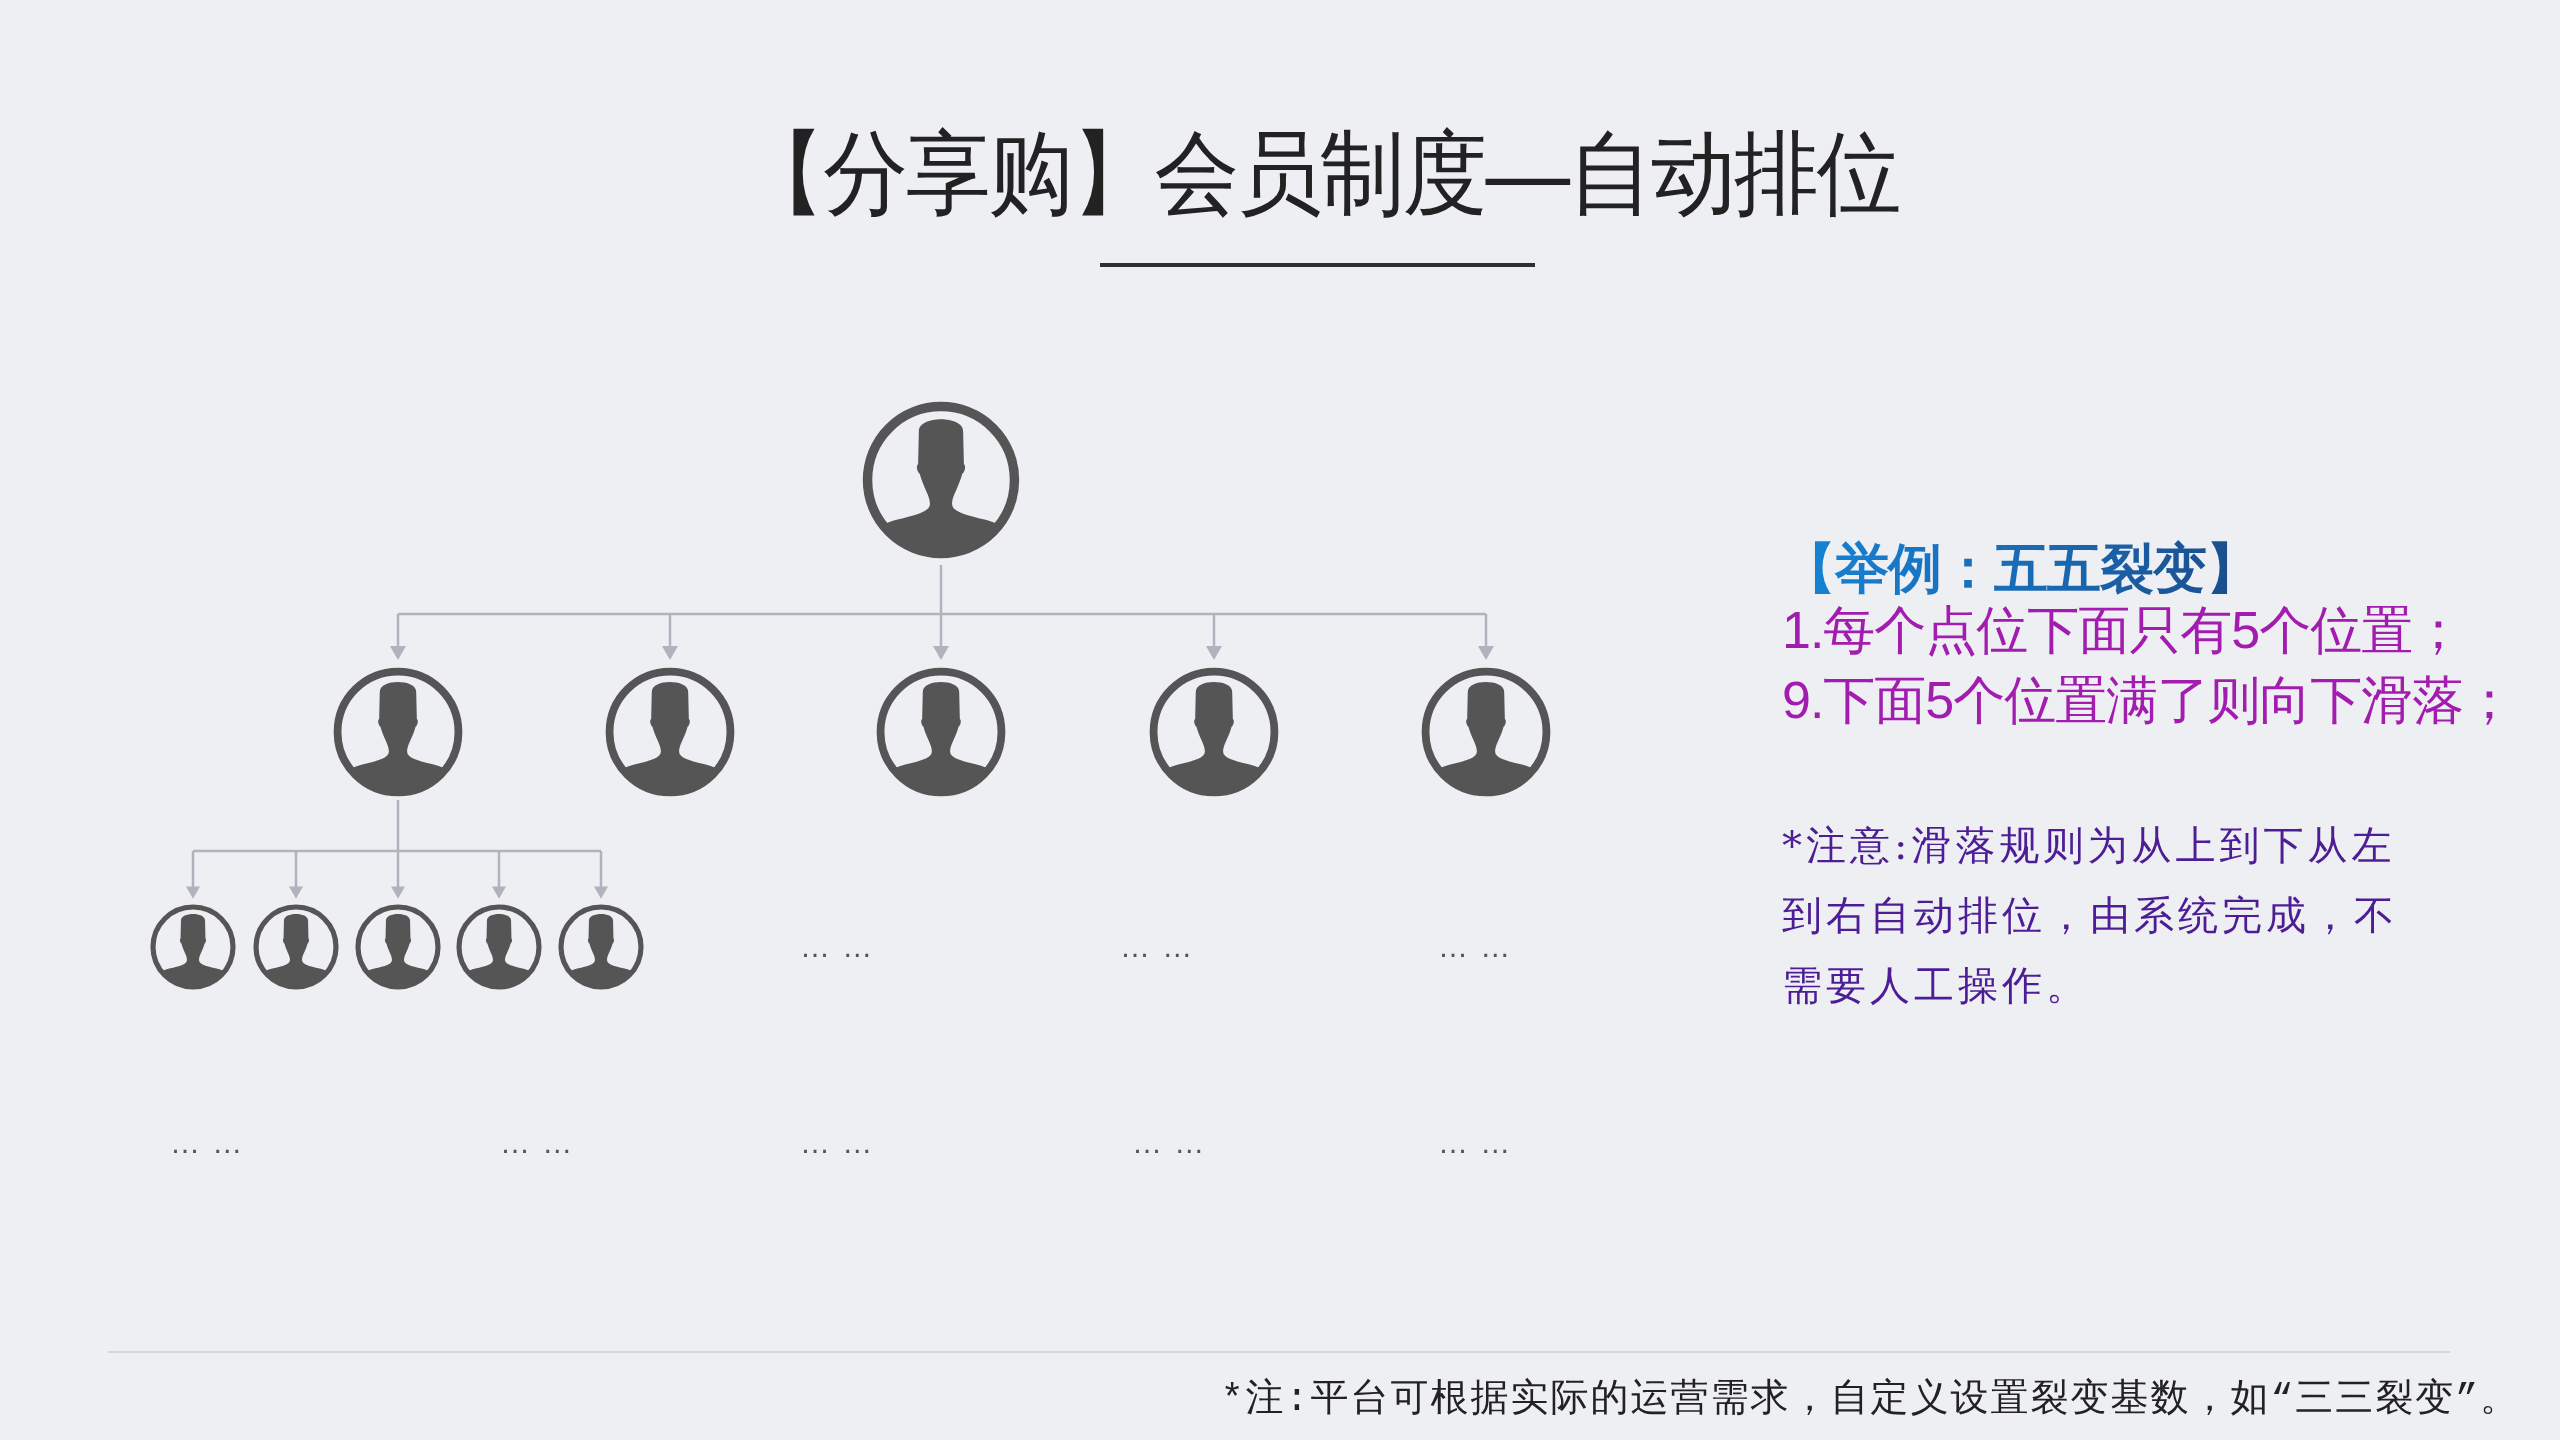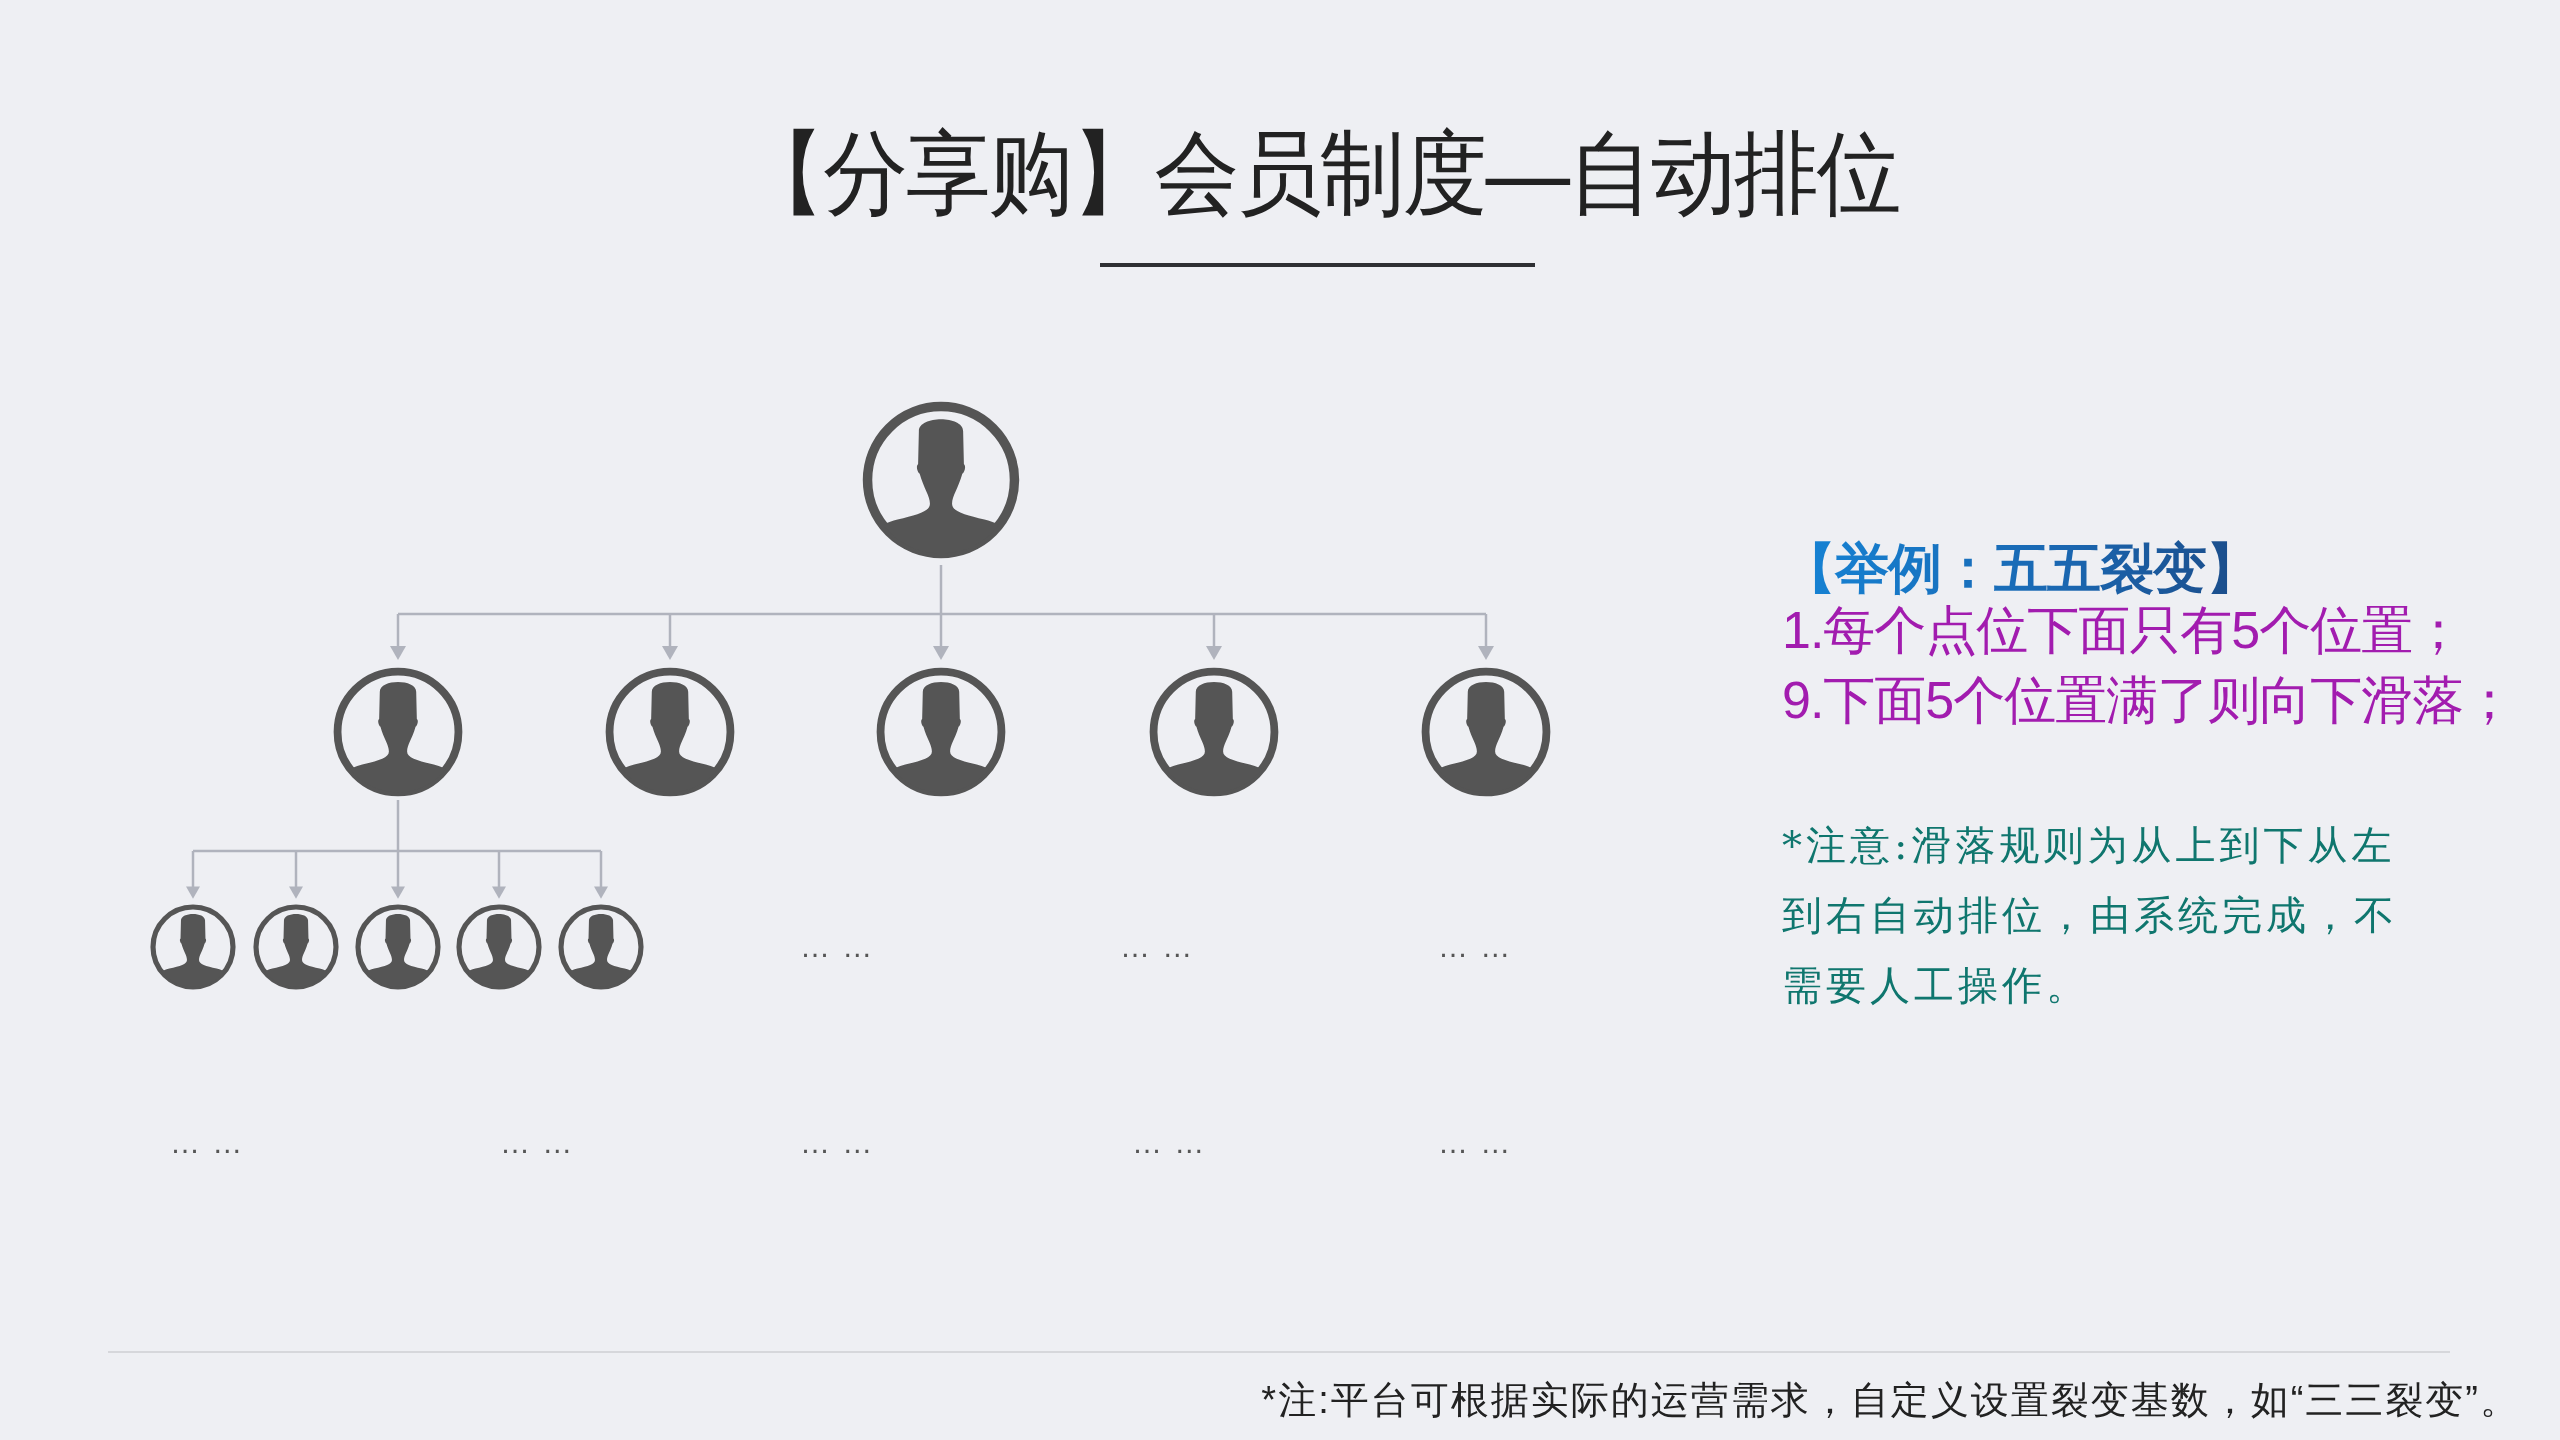--- a/index.html
+++ b/index.html
@@ -23,28 +23,28 @@
     background:linear-gradient(90deg,#1584d6 0%,#1a66b0 60%,#1b4a86 100%);
     -webkit-background-clip:text; background-clip:text; color:transparent;
     letter-spacing:-1px; line-height:70px;margin-top:18px;
   }
   .rule {
     position:absolute; left:1782px; font-size:52px; color:#a21caf; line-height:60px; letter-spacing:-1px;
   }
   .note {
     position:absolute; left:1782px; top:810px; width:640px;
     font-family:"DejaVu Serif","Liberation Serif",serif; font-size:40px; line-height:70px;
-    color:#0f766e; letter-spacing:4px;
+    color:#4c1d95; letter-spacing:4px;
   }
   .footer-line {
     position:absolute; left:108px; top:1351px; width:2342px; height:2px; background:#d6d7db;
   }
   .footer-note {
     position:absolute; right:40px; top:1372px;
-    font-family:Liberation Sans, sans-serif; font-size:38px; color:#222; line-height:56px;
+    font-family:Liberation Mono, monospace; font-size:38px; color:#222; line-height:56px;
     letter-spacing:2px;
   }
   .ellipsis {
     position:absolute; font-size:30px; color:#555; letter-spacing:2px; line-height:30px;
   }
 </style>
 </head>
 <body>
 
 <div class="title">【分享购】会员制度—自动排位</div>

